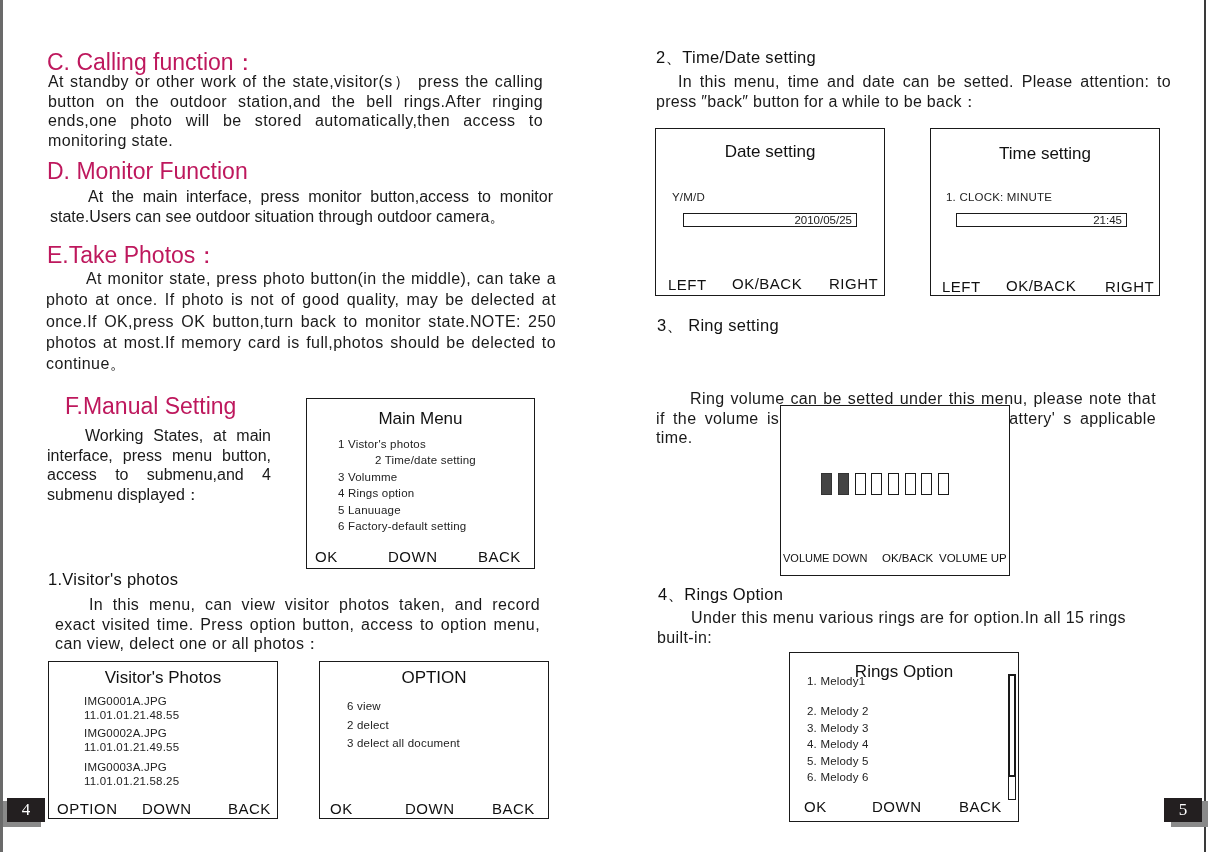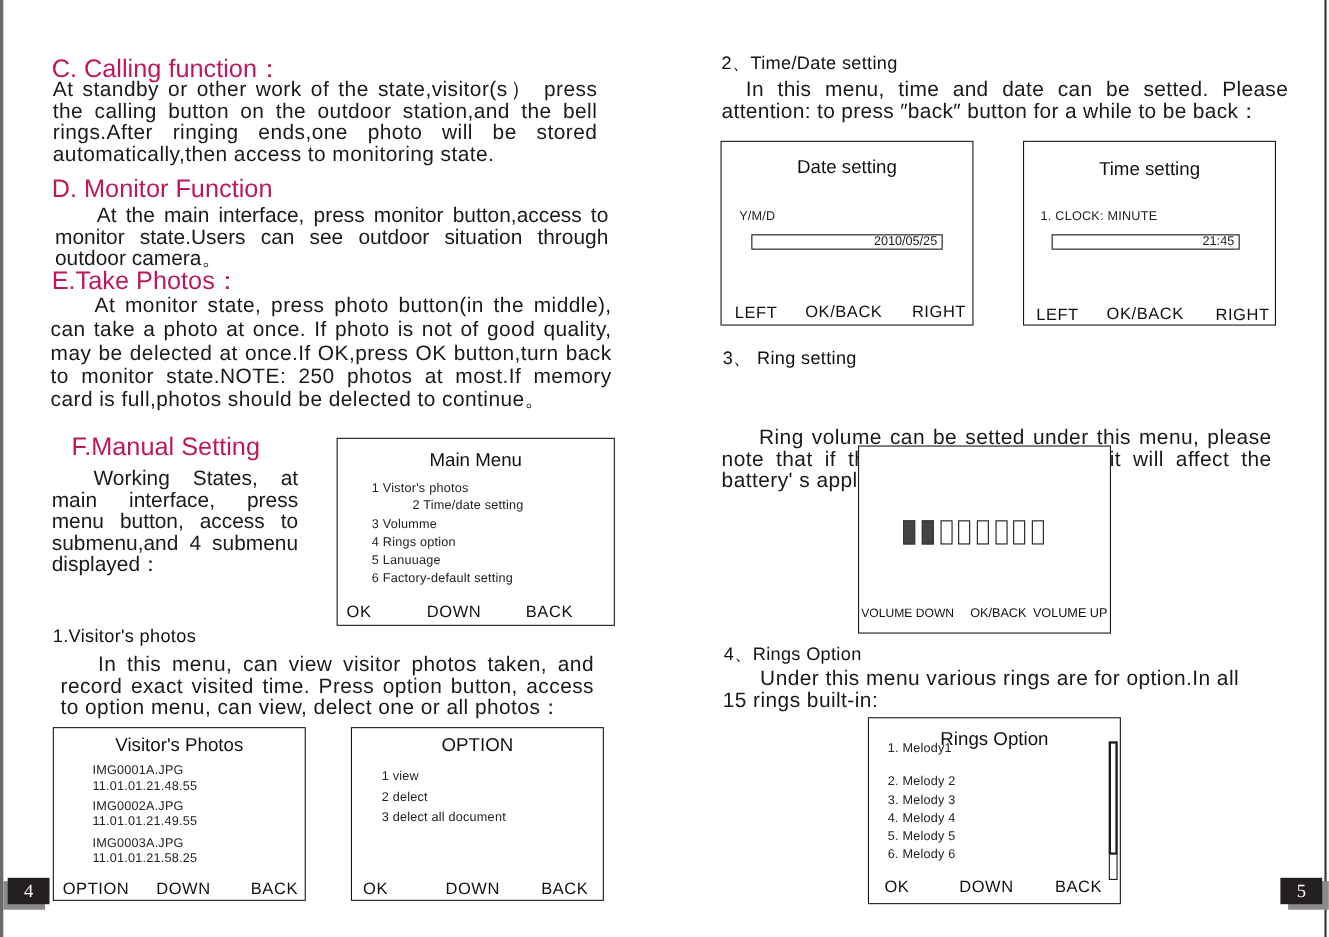--- a/index.html
+++ b/index.html
@@ -5,21 +5,21 @@
   * { box-sizing: border-box; margin: 0; padding: 0; }
   html, body { width: 1208px; height: 852px; overflow: hidden; background: #ffffff; }
   body { position: relative; font-family: "Liberation Sans", "DejaVu Sans", sans-serif; color: #1a1a1a; }
 
   .edge-left { position: absolute; left: 0; top: 0; width: 3px; height: 852px; background: #6a6a6a; }
   .edge-right { position: absolute; left: 1204px; top: 0; width: 2px; height: 852px; background: #3a3a3a; }
 
   .abs { position: absolute; }
   .h { font-size: 23px; font-weight: normal; color: #be185d; white-space: nowrap; }
   .h2 { font-size: 16.5px; color: #111; white-space: nowrap; letter-spacing: 0.3px; }
-  .p { font-size: 19px; line-height: 19.5px; color: #1a1a1a; text-align: justify; letter-spacing: 0.4px; }
+  .p { font-size: 16px; line-height: 19.5px; color: #1a1a1a; text-align: justify; letter-spacing: 0.4px; }
 
   .screen { position: absolute; border: 1.5px solid #1a1a1a; background: #fff; }
   .screen-title { position: absolute; left: 0; right: 0; text-align: center; font-size: 17px; color: #111; }
   .screen .item { position: absolute; font-size: 11.5px; color: #222; white-space: nowrap; letter-spacing: 0.2px; }
   .screen .btn { position: absolute; font-size: 15px; color: #111; white-space: nowrap; letter-spacing: 0.5px; cursor: pointer; }
   .screen .field { position: absolute; border: 1.2px solid #1a1a1a; height: 14px; font-size: 11.5px; text-align: right; padding-right: 4px; line-height: 12px; }
 
   .pagenum { position: absolute; width: 38px; height: 24px; background: #231f20; color: #fff; font-family: "Liberation Serif", "DejaVu Serif", serif; font-size: 17px; text-align: center; line-height: 24px; }
   .pagenum-shadow { position: absolute; width: 38px; height: 26px; background: #8a8a8a; }
 
@@ -42,21 +42,21 @@
 
   <div class="abs h" style="left:47px; top:158px;">D. Monitor  Function</div>
   <div class="abs p" style="left:50px; top:187px; width:503px; text-indent:38px; letter-spacing:0;">At the main interface, press monitor button,access to monitor state.Users can see outdoor situation through outdoor camera。</div>
 
   <div class="abs h" style="left:47px; top:240px;">E.Take Photos：</div>
   <div class="abs p" style="left:46px; top:268px; width:510px; text-indent:40px; line-height:21.3px;">At monitor state, press photo button(in the middle), can take a photo at once. If photo is not of good quality, may be delected at once.If OK,press OK button,turn back to monitor state.NOTE: 250 photos at most.If memory card is full,photos should be delected to continue。</div>
 
   <div class="abs h" style="left:45px; top:393px;margin-left:20px;">F.Manual Setting</div>
   <div class="abs p" style="left:47px; top:426px; width:224px; text-indent:38px; letter-spacing:0;">Working States, at main interface, press menu button, access to submenu,and 4 submenu displayed：</div>
 
-  <div class="screen" style="left:306px; top:398px; width:253px; height:171px;">
+  <div class="screen" style="left:306px; top:398px; width:229px; height:171px;">
     <div class="screen-title" style="top:10px;">Main Menu</div>
     <div class="item" style="left:31px; top:39px;text-align:center;">1  Vistor's photos</div>
     <div class="item" style="left:31px; top:55px;margin-left:37px;">2  Time/date setting</div>
     <div class="item" style="left:31px; top:72px;">3  Volumme</div>
     <div class="item" style="left:31px; top:88px;">4  Rings option</div>
     <div class="item" style="left:31px; top:105px;">5  Lanuuage</div>
     <div class="item" style="left:31px; top:121px;">6  Factory-default setting</div>
     <div class="btn" style="left:8px; top:149px;">OK</div>
     <div class="btn" style="left:81px; top:149px;">DOWN</div>
     <div class="btn" style="left:171px; top:149px;">BACK</div>
@@ -73,21 +73,21 @@
     <div class="item" style="left:35px; top:79px;">11.01.01.21.49.55</div>
     <div class="item" style="left:35px; top:99px;">IMG0003A.JPG</div>
     <div class="item" style="left:35px; top:113px;">11.01.01.21.58.25</div>
     <div class="btn" style="left:8px; top:138px;">OPTION</div>
     <div class="btn" style="left:93px; top:138px;">DOWN</div>
     <div class="btn" style="left:179px; top:138px;">BACK</div>
   </div>
 
   <div class="screen" style="left:319px; top:661px; width:230px; height:158px;">
     <div class="screen-title" style="top:6px;">OPTION</div>
-    <div class="item" style="left:27px; top:38px;">1  view</div>
+    <div class="item" style="left:27px; top:38px;">6  view</div>
     <div class="item" style="left:27px; top:57px;">2  delect</div>
     <div class="item" style="left:27px; top:75px;">3  delect all document</div>
     <div class="btn" style="left:10px; top:138px;">OK</div>
     <div class="btn" style="left:85px; top:138px;">DOWN</div>
     <div class="btn" style="left:172px; top:138px;">BACK</div>
   </div>
 
   <div class="pagenum-shadow" style="left:3px; top:801px;"></div>
   <div class="pagenum" style="left:7px; top:798px;">4</div>
 </div>

